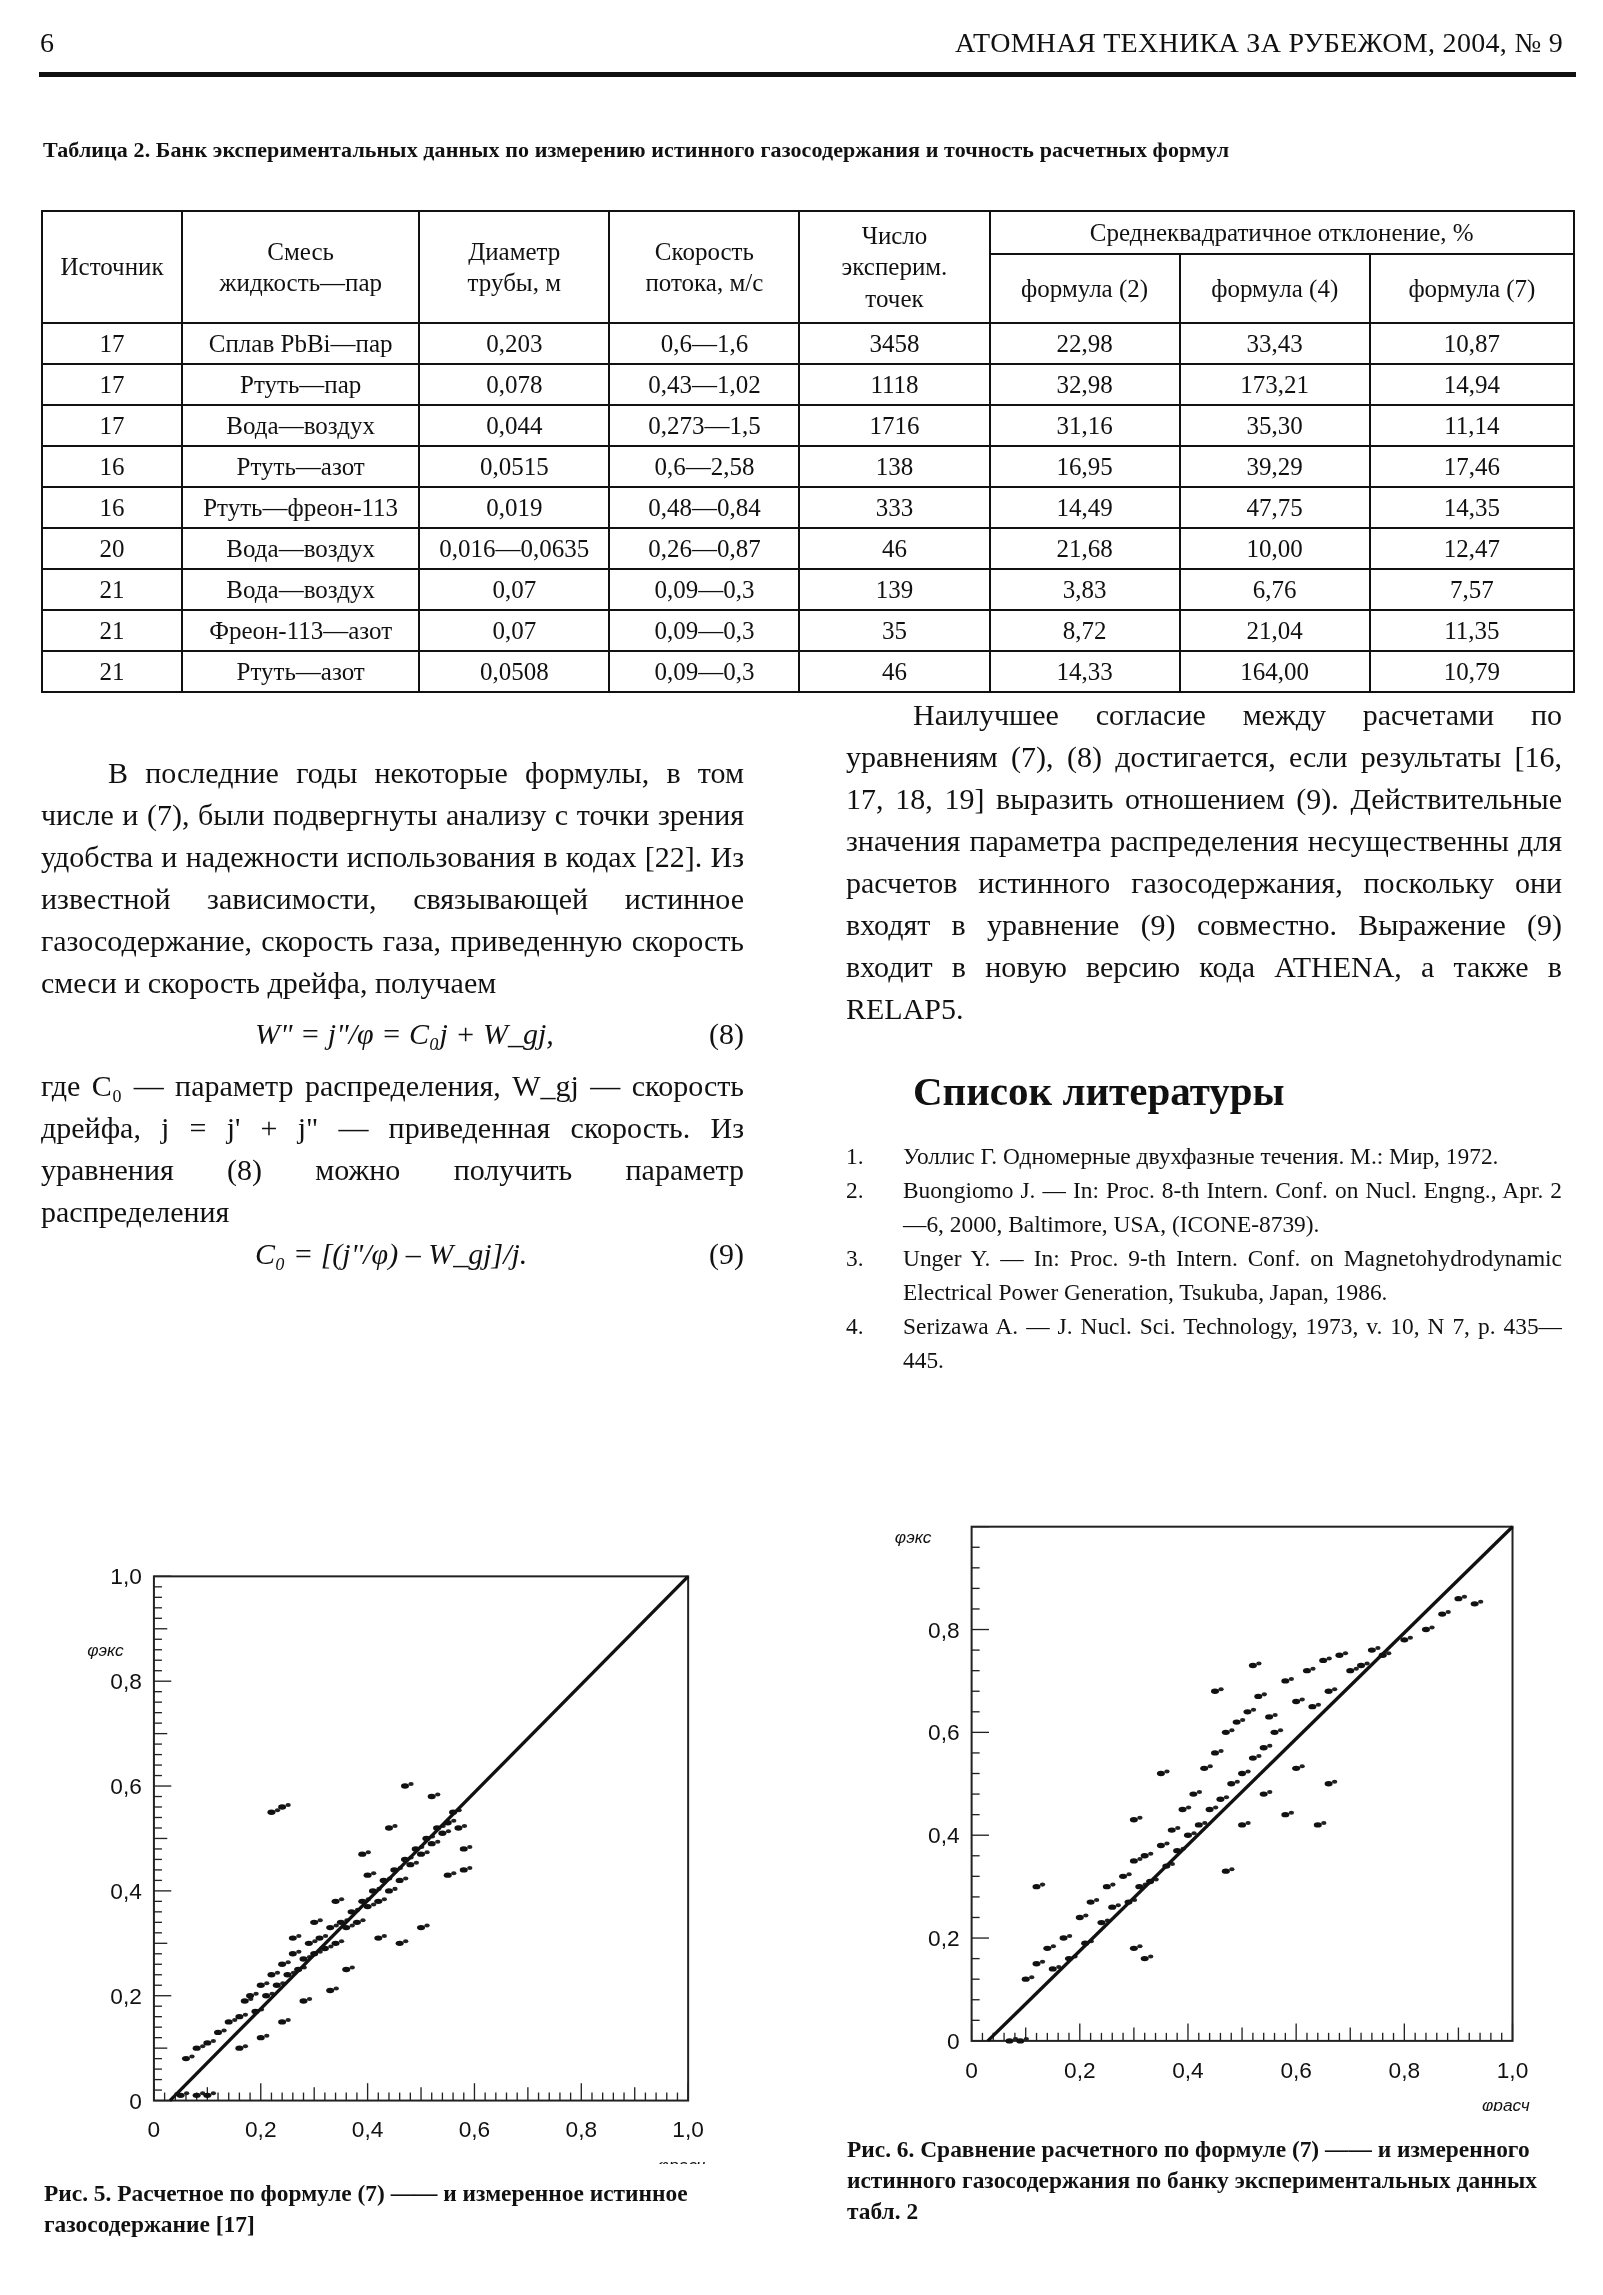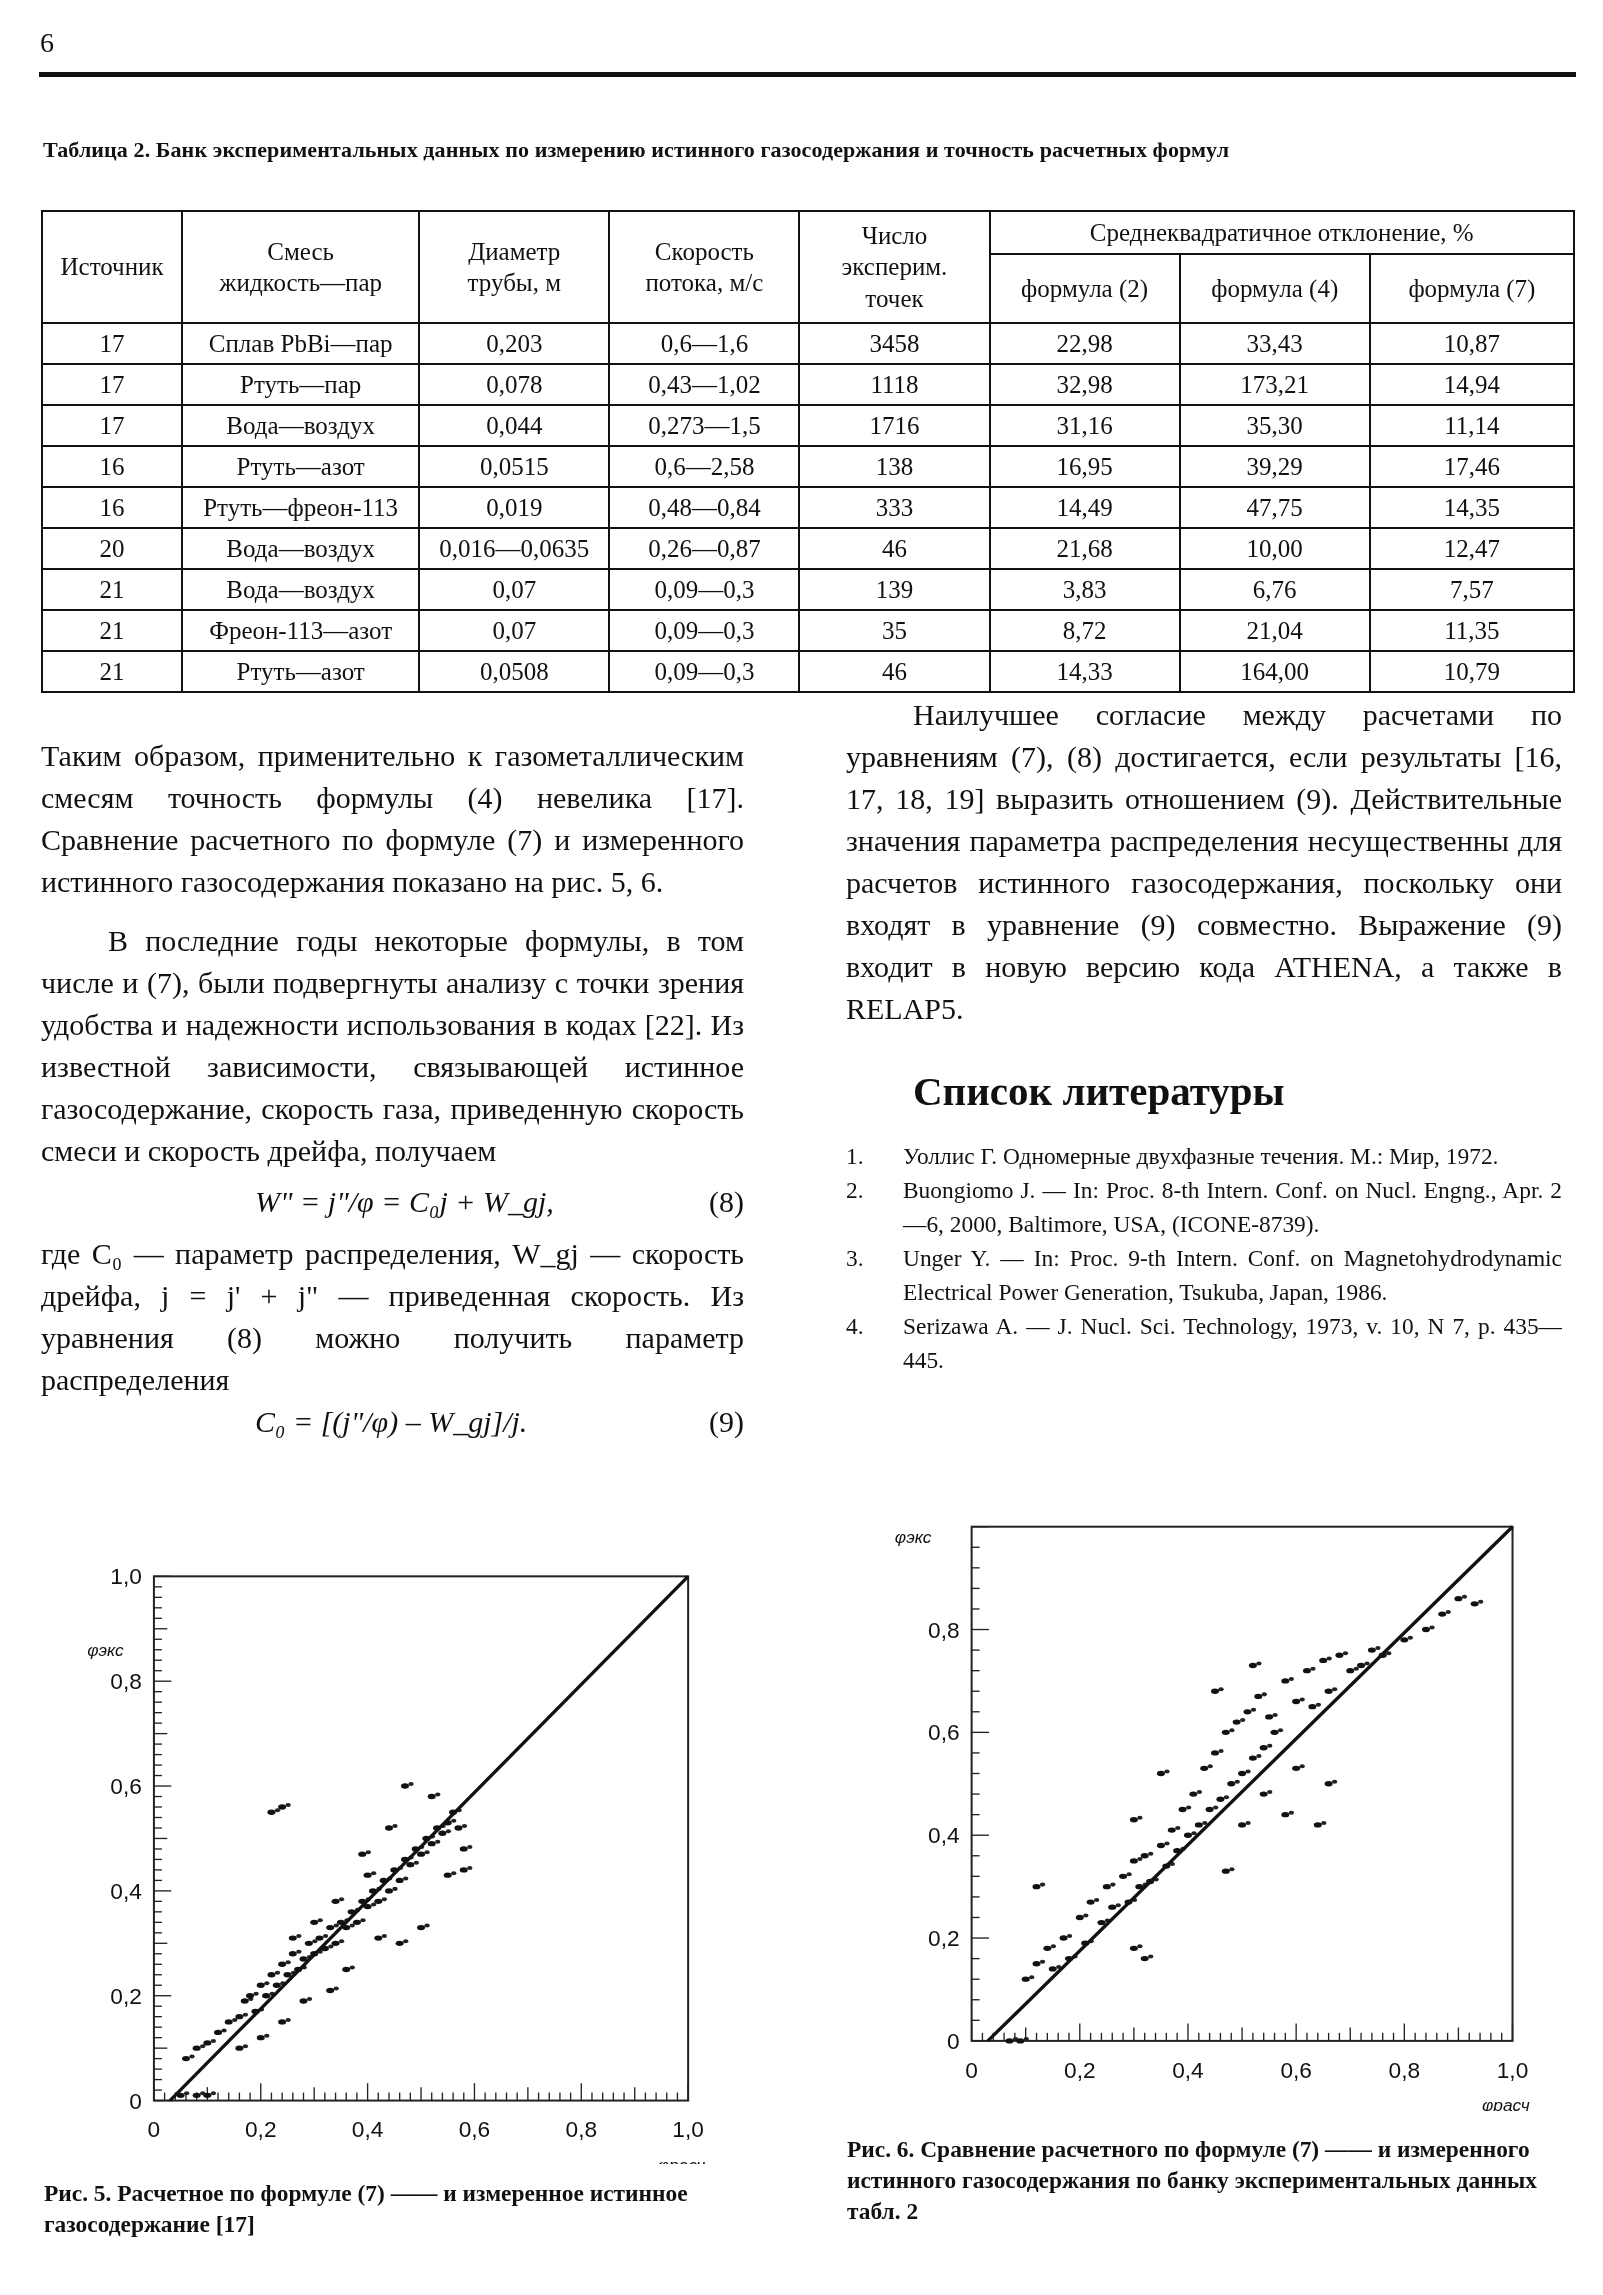--- a/index.html
+++ b/index.html
@@ -30,20 +30,21 @@
   .refs .ref { display: flex; text-align: justify; }
   .refs .ref .n { width: 57px; flex: none; }
   .figcap { font-weight: bold; font-size: 23.4px; line-height: 31px; }
   svg text { font-family: "Liberation Sans", sans-serif; }
 </style>
 </head>
 <body>
 
 <div class="abs running-head">
   <span class="pno">6</span>
+  <span class="jt">АТОМНАЯ ТЕХНИКА ЗА РУБЕЖОМ, 2004, № 9</span>
 </div>
 <div class="abs rule"></div>
 
 <div class="abs tcap">Таблица 2. Банк экспериментальных данных по измерению истинного газосодержания и точность расчетных формул</div>
 
 <table class="data">
   <colgroup>
     <col style="width:140px">
       <col style="width:237px">
       <col style="width:190px">
@@ -156,21 +157,20 @@
         <td>0,09—0,3</td>
         <td>46</td>
         <td>14,33</td>
         <td>164,00</td>
         <td>10,79</td>
       </tr>
     </tbody>
 </table>
 
 <div class="col" style="left:41px; top:735px; width:703px;">
-  <p style="text-indent:0">Таким образом, применительно к газометаллическим смесям точность формулы (4) невелика [17]. Сравнение расчетного по формуле (7) и измеренного истинного газосодержания показано на рис. 5, 6.</p>
   <p class="ind" style="margin-top:17px">В последние годы некоторые формулы, в том числе и (7), были подвергнуты анализу с точки зрения удобства и надежности использования в кодах [22]. Из известной зависимости, связывающей истинное газосодержание, скорость газа, приведенную скорость смеси и скорость дрейфа, получаем</p>
   <div class="eq" style="margin-top:9.4px; padding-left:214px;">
     <span>W" = j"/φ = C₀j + W_gj,</span>
     <span class="num">(8)</span>
   </div>
   <p style="margin-top:9.4px">где C₀ — параметр распределения, W_gj — скорость дрейфа, j = j' + j" — приведенная скорость. Из уравнения (8) можно получить параметр распределения</p>
   <div class="eq" style="padding-left:214px;">
     <span>C₀ = [(j"/φ) – W_gj]/j.</span>
     <span class="num">(9)</span>
   </div>

